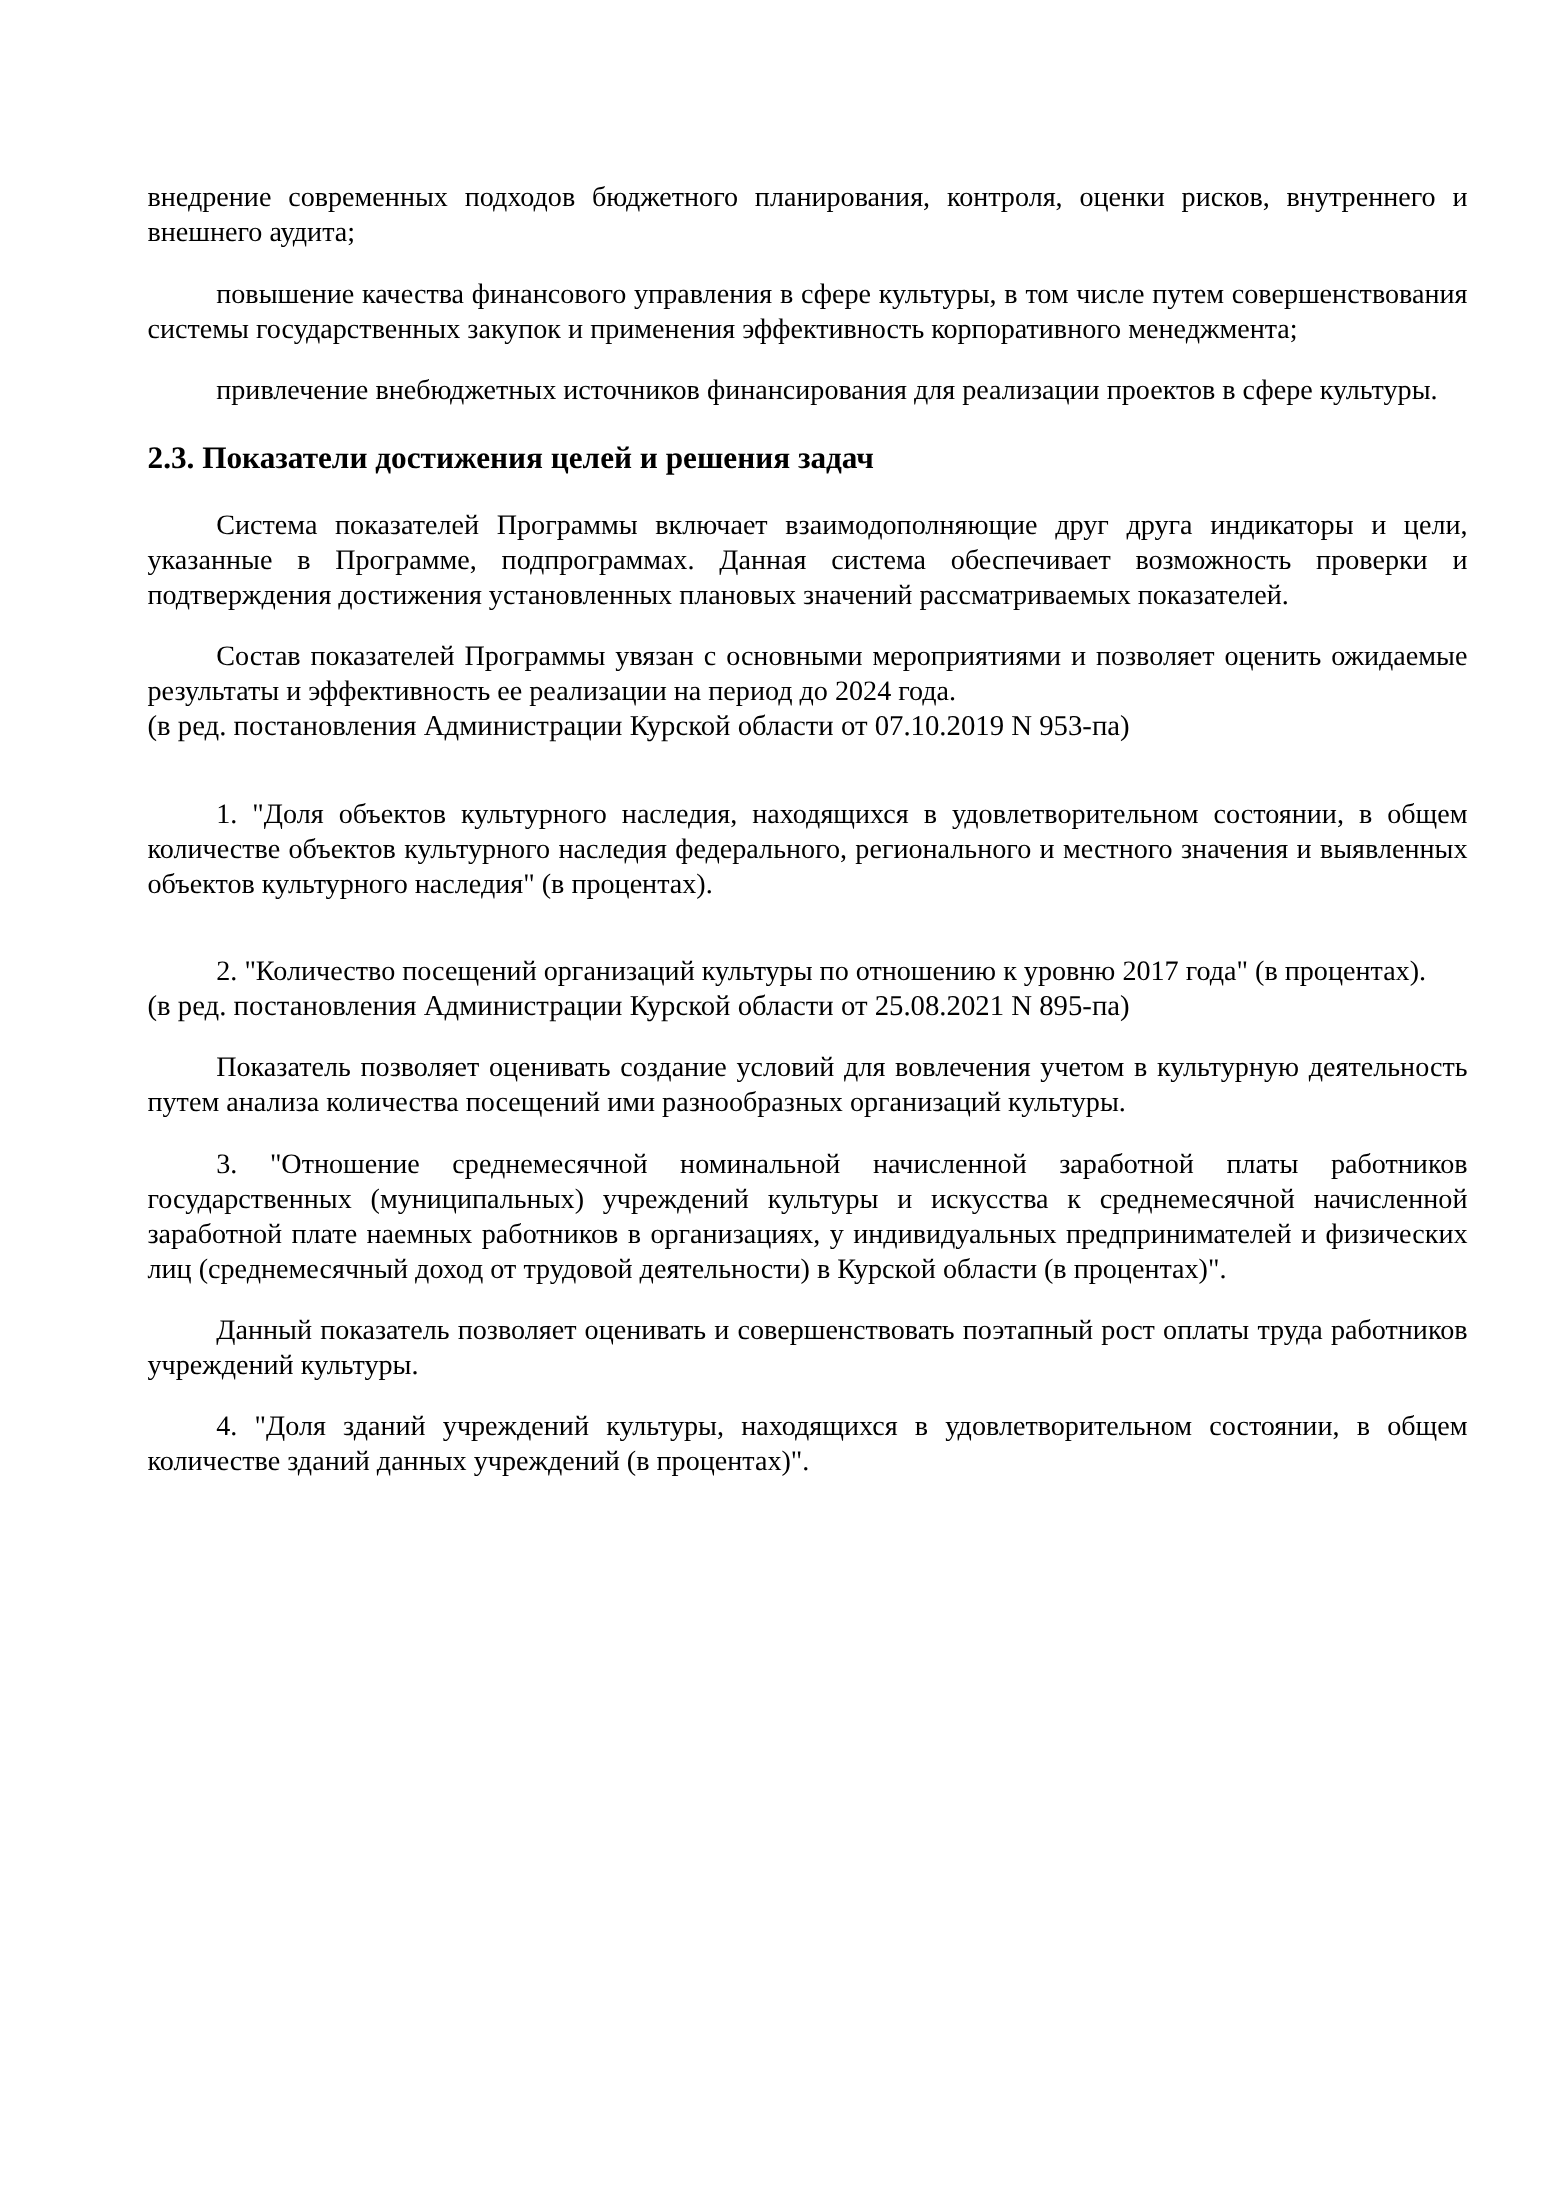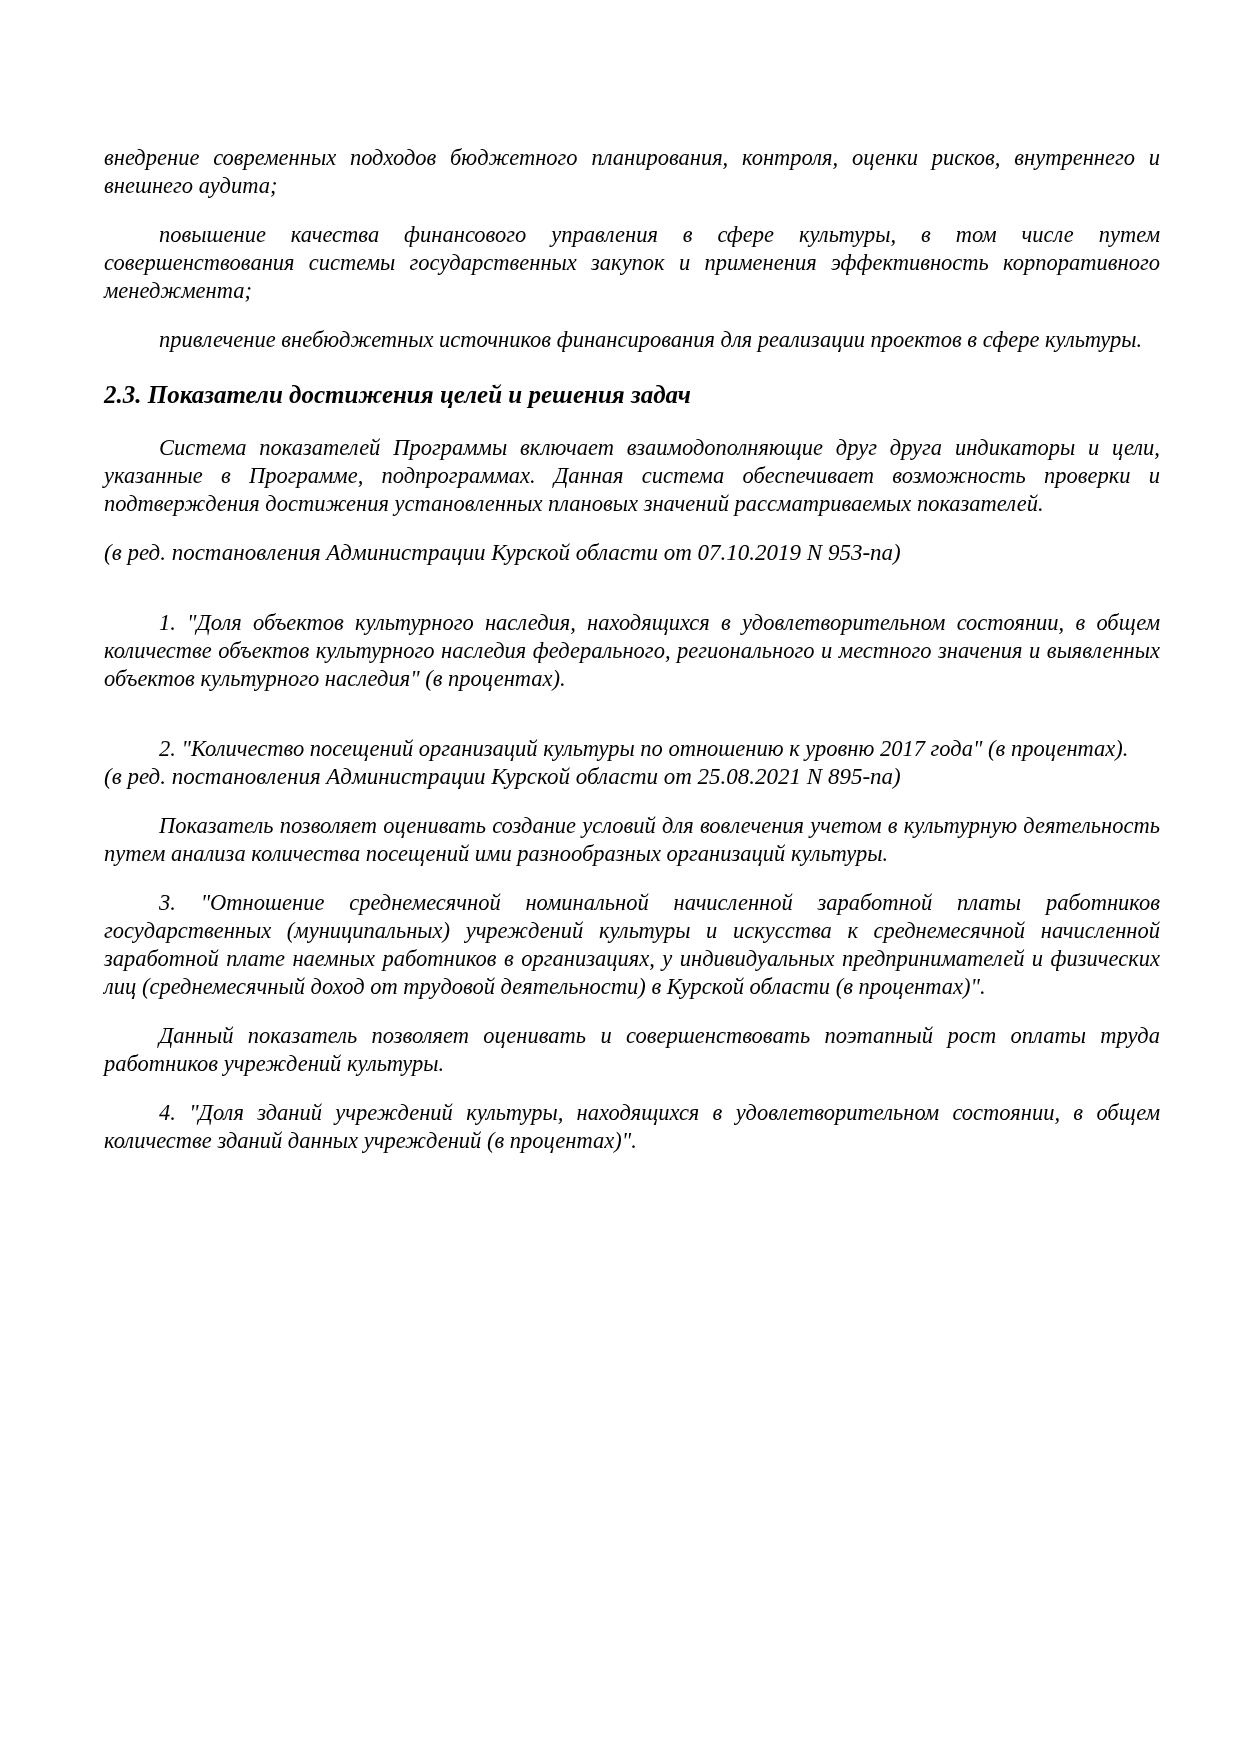--- a/index.html
+++ b/index.html
@@ -1,20 +1,20 @@
 <!DOCTYPE html>
 <html><head>
   <meta charset="utf-8">
   <style>
     html, body { margin: 0; padding: 0; background: #ffffff; }
     body {
       width: 1240px; height: 1754px; position: relative; overflow: hidden;
       font-family: "Liberation Serif", serif; color: #000;
     }
-    .page { position: absolute; left: 104px; top: 144px; width: 1056px; font-style: italic; }
+    .page { position: absolute; left: 118px; top: 144px; width: 1056px; }
     .p {
       font-size: 22.5px; line-height: 28px; text-align: justify;
       margin: 0; text-indent: 55px;
     }
     .p.noindent { text-indent: 0; }
     .note { font-size: 23px; line-height: 28px; margin: 0; text-indent: 0; }
     .gap { height: 21px; }
     .h { font-size: 25px; font-weight: bold; margin: 0; line-height: 30px; }
   </style>
 </head>
@@ -24,20 +24,21 @@
   <p class="p noindent">внедрение современных подходов бюджетного планирования, контроля, оценки рисков, внутреннего и внешнего аудита;</p>
   <div class="gap"></div>
   <p class="p">повышение качества финансового управления в сфере культуры, в том числе путем совершенствования системы государственных закупок и применения эффективность корпоративного менеджмента;</p>
   <div class="gap"></div>
   <p class="p">привлечение внебюджетных источников финансирования для реализации проектов в сфере культуры.</p>
   <div class="gap" style="height:26px"></div>
   <h2 class="h">2.3. Показатели достижения целей и решения задач</h2>
   <div class="gap" style="height:24px"></div>
   <p class="p">Система показателей Программы включает взаимодополняющие друг друга индикаторы и цели, указанные в Программе, подпрограммах. Данная система обеспечивает возможность проверки и подтверждения достижения установленных плановых значений рассматриваемых показателей.</p>
   <div class="gap"></div>
+  <p class="p">Состав показателей Программы увязан с основными мероприятиями и позволяет оценить ожидаемые результаты и эффективность ее реализации на период до 2024 года.</p>
   <p class="note">(в ред. постановления Администрации Курской области от 07.10.2019 N 953-па)</p>
   <div class="gap"></div>
   <div class="gap"></div>
   <p class="p">1. "Доля объектов культурного наследия, находящихся в удовлетворительном состоянии, в общем количестве объектов культурного наследия федерального, регионального и местного значения и выявленных объектов культурного наследия" (в процентах).</p>
   <div class="gap"></div>
   <div class="gap"></div>
   <p class="p">2. "Количество посещений организаций культуры по отношению к уровню 2017 года" (в процентах).</p>
   <p class="note">(в ред. постановления Администрации Курской области от 25.08.2021 N 895-па)</p>
   <div class="gap"></div>
   <p class="p">Показатель позволяет оценивать создание условий для вовлечения учетом в культурную деятельность путем анализа количества посещений ими разнообразных организаций культуры.</p>

